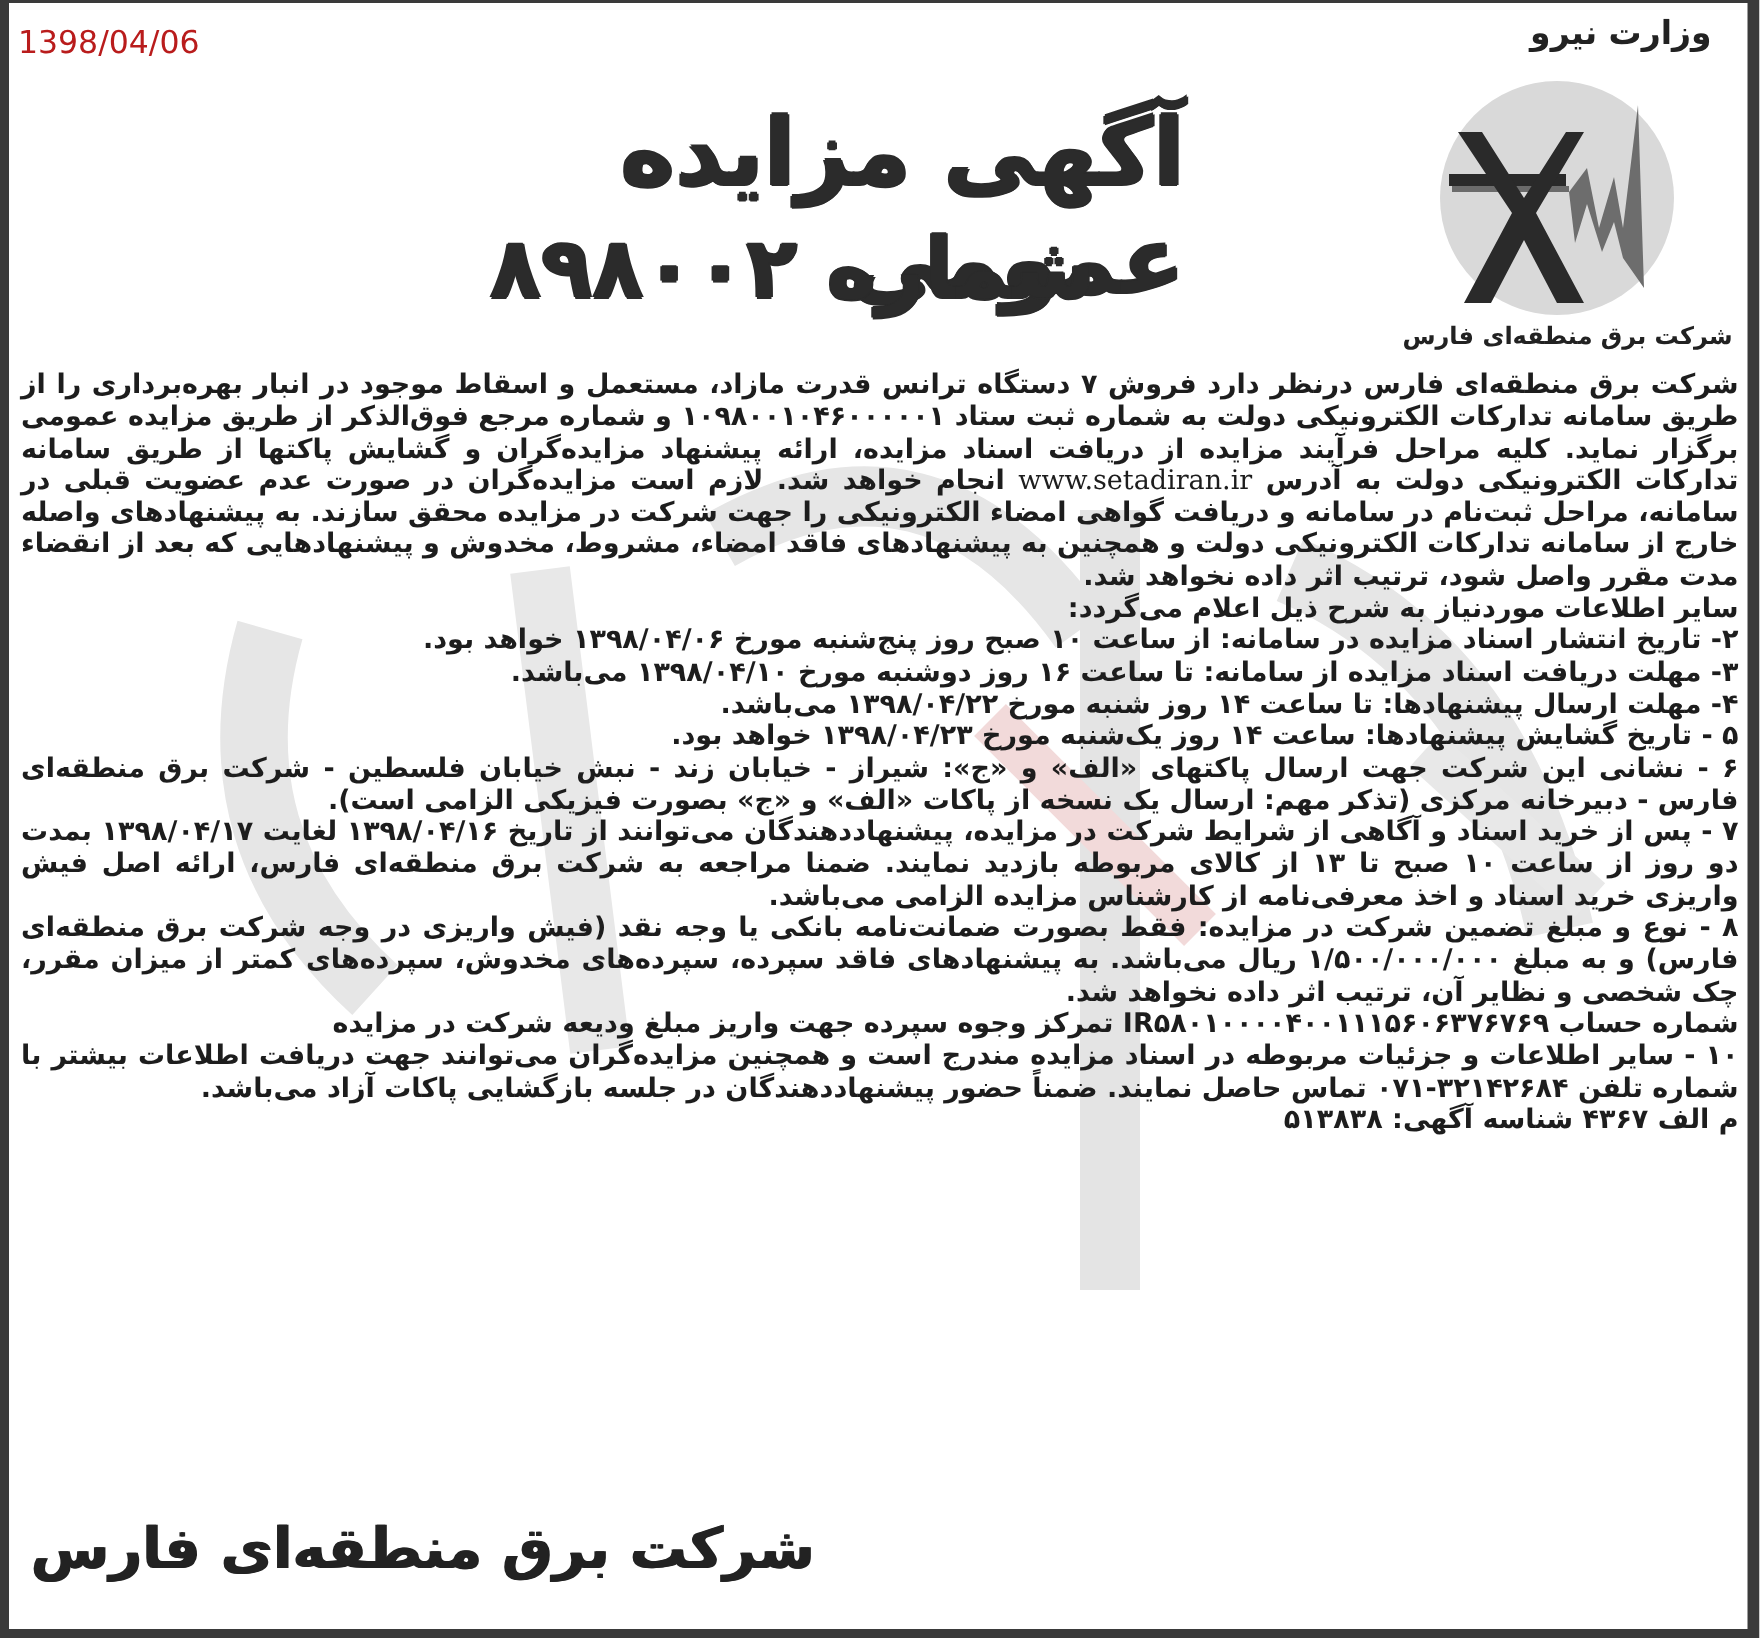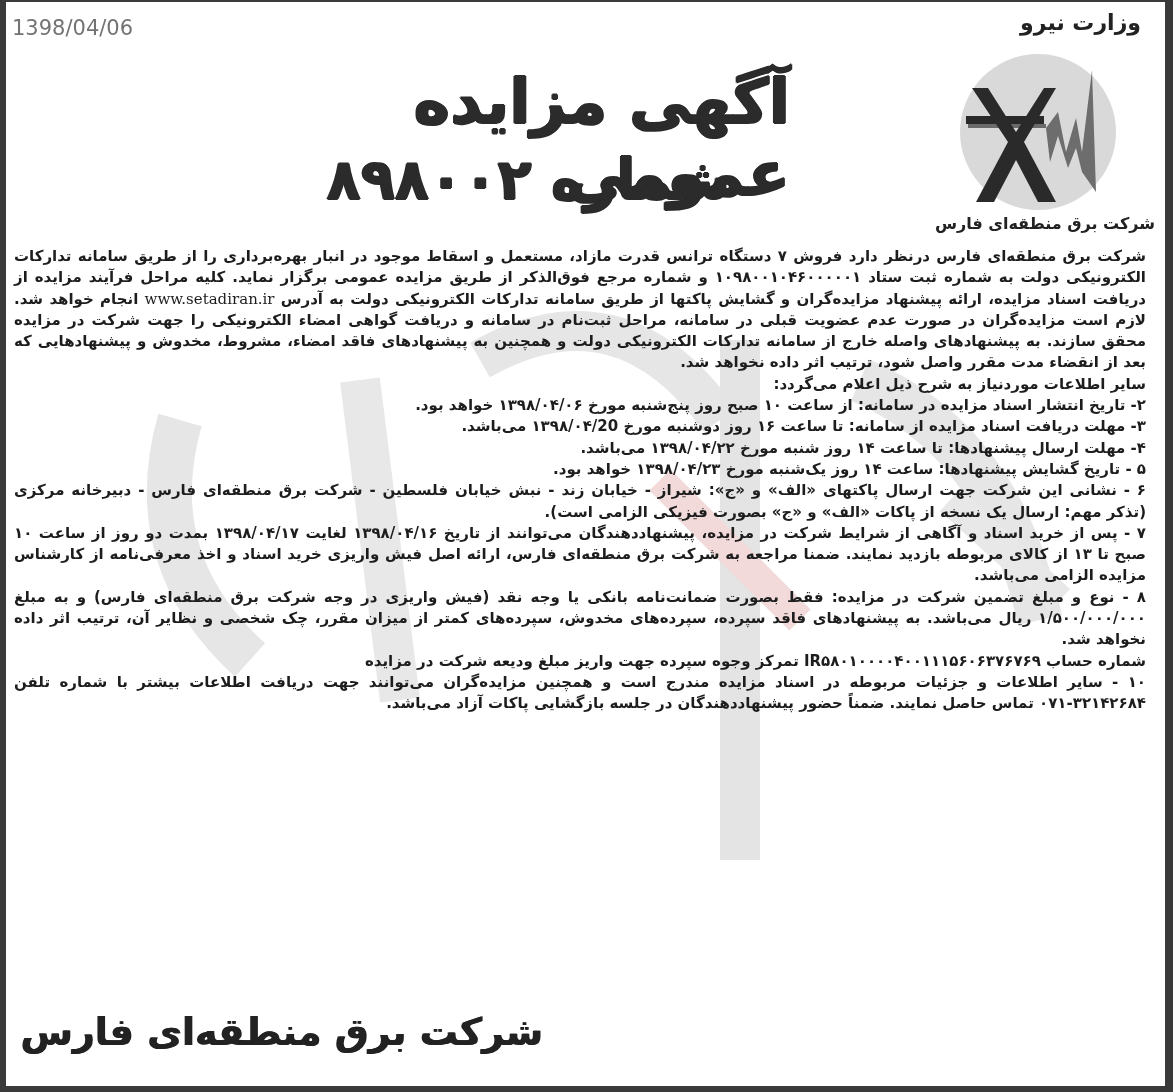--- a/index.html
+++ b/index.html
@@ -8,21 +8,21 @@
     position: absolute; left: 0; top: 0; width: 1173px; height: 1092px;
     box-sizing: border-box;
     border-top: 2px solid #3a3a3a;
     border-left: 6px solid #3a3a3a;
     border-right: 8px solid #3a3a3a;
     border-bottom: 6px solid #3a3a3a;
     background: #fff;
   }
   .date-stamp {
     position: absolute; left: 12px; top: 16px;
-    color: #737373; font-family: "DejaVu Sans", sans-serif; font-size: 21px;
+    color: #b91c1c; font-family: "DejaVu Sans", sans-serif; font-size: 21px;
   }
   .ministry {
     position: absolute; right: 32px; top: 10px;
     font-family: "DejaVu Sans", sans-serif; font-weight: bold; font-size: 22px; color: #222;
     direction: rtl;
   }
   .logo {
     position: absolute; left: 958px; top: 52px; width: 162px; height: 162px;
   }
   .company-under-logo {
@@ -36,23 +36,23 @@
     text-shadow: 1px 0 0 #2b2b2b, -1px 0 0 #2b2b2b, 0 1px 0 #2b2b2b, 0 -1px 0 #2b2b2b;
   }
   .title-1 { left: 170px; top: 66px; width: 620px; font-size: 62px; line-height: 72px; }
   .title-2 { left: 170px; top: 140px; width: 560px; font-size: 56px; line-height: 80px; }
 
   .watermark {
     position: absolute; left: 100px; top: 300px; width: 980px; height: 560px; pointer-events: none;
   }
 
   .body-text {
-    position: absolute; left: 14px; right: 27px; top: 246px;
+    position: absolute; left: 14px; right: 14px; top: 246px;
     direction: rtl; text-align: justify;
-    font-family: "DejaVu Sans", sans-serif; font-weight: bold; font-size: 15px; line-height: 21.3px;
+    font-family: "DejaVu Sans", sans-serif; font-weight: bold; font-size: 18px; line-height: 21.3px;
     color: #1d1d1d; z-index: 2;
   }
   .body-text p { margin: 0; text-align-last: right; }
   .body-text .ltr { direction: ltr; unicode-bidi: embed; font-family: "DejaVu Serif", serif; font-weight: normal; }
   .signature {
     position: absolute; left: 20px; top: 1010px;
     direction: rtl; font-family: "DejaVu Sans", sans-serif; font-weight: 900; font-size: 38px; color: #222;
     text-shadow: 1px 0 0 #222;
   }
 </style>
@@ -89,23 +89,24 @@
 </svg>
 
 <div class="body-text">
   <p>
     <span>شرکت برق منطقه‌ای فارس درنظر دارد فروش ۷ دستگاه ترانس قدرت مازاد، مستعمل و اسقاط موجود در انبار بهره‌برداری را از طریق سامانه تدارکات الکترونیکی دولت به شماره ثبت ستاد ۱۰۹۸۰۰۱۰۴۶۰۰۰۰۰۱ و شماره مرجع فوق‌الذکر از طریق مزایده عمومی برگزار نماید. کلیه مراحل فرآیند مزایده از دریافت اسناد مزایده، ارائه پیشنهاد مزایده‌گران و گشایش پاکتها از طریق سامانه تدارکات الکترونیکی دولت به آدرس</span>
     <span class="ltr">www.setadiran.ir</span>
     <span>انجام خواهد شد. لازم است مزایده‌گران در صورت عدم عضویت قبلی در سامانه، مراحل ثبت‌نام در سامانه و دریافت گواهی امضاء الکترونیکی را جهت شرکت در مزایده محقق سازند. به پیشنهادهای واصله خارج از سامانه تدارکات الکترونیکی دولت و همچنین به پیشنهادهای فاقد امضاء، مشروط، مخدوش و پیشنهادهایی که بعد از انقضاء مدت مقرر واصل شود، ترتیب اثر داده نخواهد شد.</span>
   </p>
   <p>سایر اطلاعات موردنیاز به شرح ذیل اعلام می‌گردد:</p>
   <p>۲- تاریخ انتشار اسناد مزایده در سامانه: از ساعت ۱۰ صبح روز پنج‌شنبه مورخ ۱۳۹۸/۰۴/۰۶ خواهد بود.</p>
-  <p>۳- مهلت دریافت اسناد مزایده از سامانه: تا ساعت ۱۶ روز دوشنبه مورخ ۱۳۹۸/۰۴/20 می‌باشد.</p>
+  <p>۳- مهلت دریافت اسناد مزایده از سامانه: تا ساعت ۱۶ روز دوشنبه مورخ ۱۳۹۸/۰۴/۱۰ می‌باشد.</p>
   <p>۴- مهلت ارسال پیشنهادها: تا ساعت ۱۴ روز شنبه مورخ ۱۳۹۸/۰۴/۲۲ می‌باشد.</p>
   <p>۵ - تاریخ گشایش پیشنهادها: ساعت ۱۴ روز یک‌شنبه مورخ ۱۳۹۸/۰۴/۲۳ خواهد بود.</p>
   <p>۶ - نشانی این شرکت جهت ارسال پاکتهای «الف» و «ج»: شیراز - خیابان زند - نبش خیابان فلسطین - شرکت برق منطقه‌ای فارس - دبیرخانه مرکزی (تذکر مهم: ارسال یک نسخه از پاکات «الف» و «ج» بصورت فیزیکی الزامی است).</p>
   <p>۷ - پس از خرید اسناد و آگاهی از شرایط شرکت در مزایده، پیشنهاددهندگان می‌توانند از تاریخ ۱۳۹۸/۰۴/۱۶ لغایت ۱۳۹۸/۰۴/۱۷ بمدت دو روز از ساعت ۱۰ صبح تا ۱۳ از کالای مربوطه بازدید نمایند. ضمنا مراجعه به شرکت برق منطقه‌ای فارس، ارائه اصل فیش واریزی خرید اسناد و اخذ معرفی‌نامه از کارشناس مزایده الزامی می‌باشد.</p>
   <p>۸ - نوع و مبلغ تضمین شرکت در مزایده: فقط بصورت ضمانت‌نامه بانکی یا وجه نقد (فیش واریزی در وجه شرکت برق منطقه‌ای فارس) و به مبلغ ۱/۵۰۰/۰۰۰/۰۰۰ ریال می‌باشد. به پیشنهادهای فاقد سپرده، سپرده‌های مخدوش، سپرده‌های کمتر از میزان مقرر، چک شخصی و نظایر آن، ترتیب اثر داده نخواهد شد.</p>
   <p>شماره حساب IR۵۸۰۱۰۰۰۰۴۰۰۱۱۱۵۶۰۶۳۷۶۷۶۹ تمرکز وجوه سپرده جهت واریز مبلغ ودیعه شرکت در مزایده</p>
   <p>۱۰ - سایر اطلاعات و جزئیات مربوطه در اسناد مزایده مندرج است و همچنین مزایده‌گران می‌توانند جهت دریافت اطلاعات بیشتر با شماره تلفن ۳۲۱۴۲۶۸۴-۰۷۱ تماس حاصل نمایند. ضمناً حضور پیشنهاددهندگان در جلسه بازگشایی پاکات آزاد می‌باشد.</p>
+  <p>م الف ۴۳۶۷   شناسه آگهی: ۵۱۳۸۳۸</p>
 </div>
 
 <div class="signature">شرکت برق منطقه‌ای فارس</div>
 
 </body></html>

